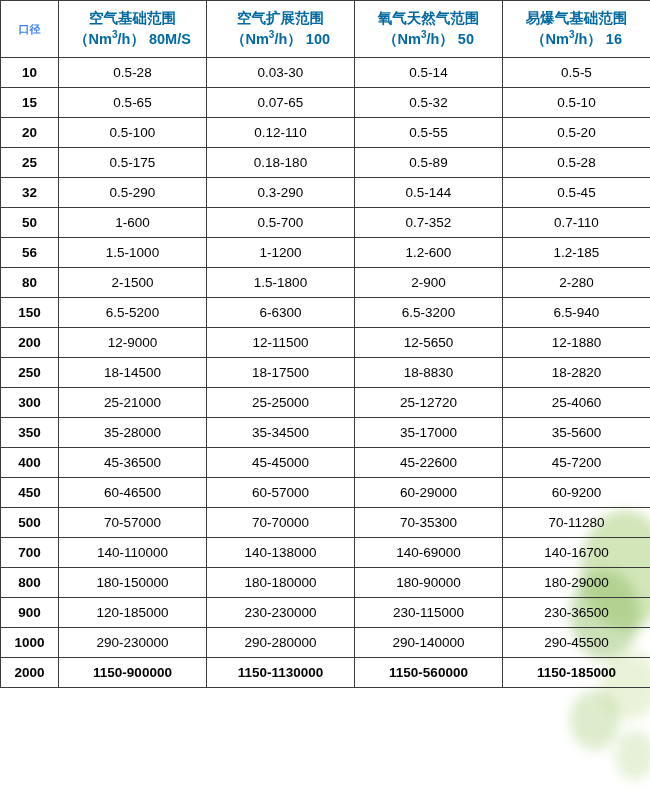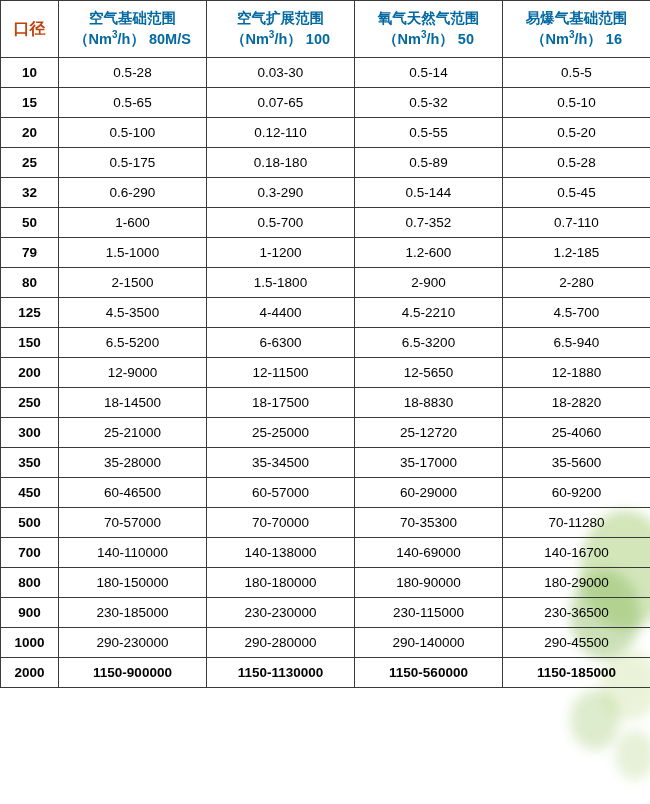--- a/index.html
+++ b/index.html
@@ -58,22 +58,22 @@
   }
   thead th {
     height: 52px;
     font-size: 14.5px;
     font-weight: bold;
     line-height: 1.35;
     padding: 2px 3px;
     color: #0369a1;
   }
   thead th.first {
-    font-size: 16px;
-    color: #c2410c;
+    font-size: 11px;
+    color: #3b82f6;
   }
   thead th sup {
     font-size: 10px;
     vertical-align: super;
   }
   tbody td {
     height: 29px;
     font-size: 13.5px;
     padding: 0 2px;
     white-space: nowrap;
@@ -152,54 +152,47 @@
       </tr>
       <tr>
         <td class="dn">25</td>
         <td>0.5-175</td>
         <td>0.18-180</td>
         <td>0.5-89</td>
         <td>0.5-28</td>
       </tr>
       <tr>
         <td class="dn">32</td>
-        <td>0.6-290</td>
+        <td>0.5-290</td>
         <td>0.3-290</td>
         <td>0.5-144</td>
         <td>0.5-45</td>
       </tr>
       <tr>
         <td class="dn">50</td>
         <td>1-600</td>
         <td>0.5-700</td>
         <td>0.7-352</td>
         <td>0.7-110</td>
       </tr>
       <tr>
-        <td class="dn">79</td>
+        <td class="dn">56</td>
         <td>1.5-1000</td>
         <td>1-1200</td>
         <td>1.2-600</td>
         <td>1.2-185</td>
       </tr>
       <tr>
         <td class="dn">80</td>
         <td>2-1500</td>
         <td>1.5-1800</td>
         <td>2-900</td>
         <td>2-280</td>
       </tr>
       <tr>
-        <td class="dn">125</td>
-        <td>4.5-3500</td>
-        <td>4-4400</td>
-        <td>4.5-2210</td>
-        <td>4.5-700</td>
-      </tr>
-      <tr>
         <td class="dn">150</td>
         <td>6.5-5200</td>
         <td>6-6300</td>
         <td>6.5-3200</td>
         <td>6.5-940</td>
       </tr>
       <tr>
         <td class="dn">200</td>
         <td>12-9000</td>
         <td>12-11500</td>
@@ -221,20 +214,27 @@
         <td>25-4060</td>
       </tr>
       <tr>
         <td class="dn">350</td>
         <td>35-28000</td>
         <td>35-34500</td>
         <td>35-17000</td>
         <td>35-5600</td>
       </tr>
       <tr>
+        <td class="dn">400</td>
+        <td>45-36500</td>
+        <td>45-45000</td>
+        <td>45-22600</td>
+        <td>45-7200</td>
+      </tr>
+      <tr>
         <td class="dn">450</td>
         <td>60-46500</td>
         <td>60-57000</td>
         <td>60-29000</td>
         <td>60-9200</td>
       </tr>
       <tr>
         <td class="dn">500</td>
         <td>70-57000</td>
         <td>70-70000</td>
@@ -250,21 +250,21 @@
       </tr>
       <tr>
         <td class="dn">800</td>
         <td>180-150000</td>
         <td>180-180000</td>
         <td>180-90000</td>
         <td>180-29000</td>
       </tr>
       <tr>
         <td class="dn">900</td>
-        <td>230-185000</td>
+        <td>120-185000</td>
         <td>230-230000</td>
         <td>230-115000</td>
         <td>230-36500</td>
       </tr>
       <tr>
         <td class="dn">1000</td>
         <td>290-230000</td>
         <td>290-280000</td>
         <td>290-140000</td>
         <td>290-45500</td>

